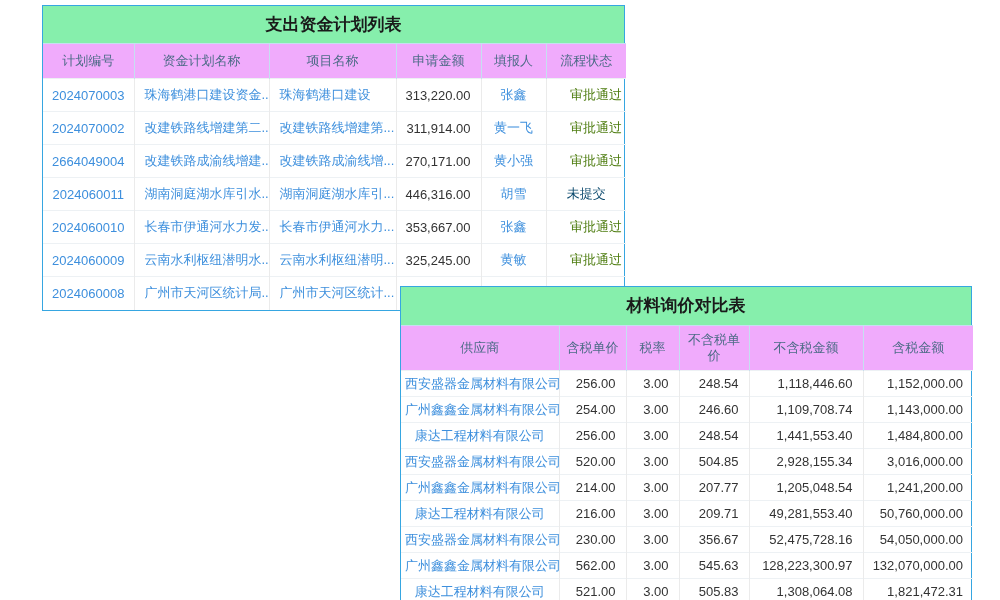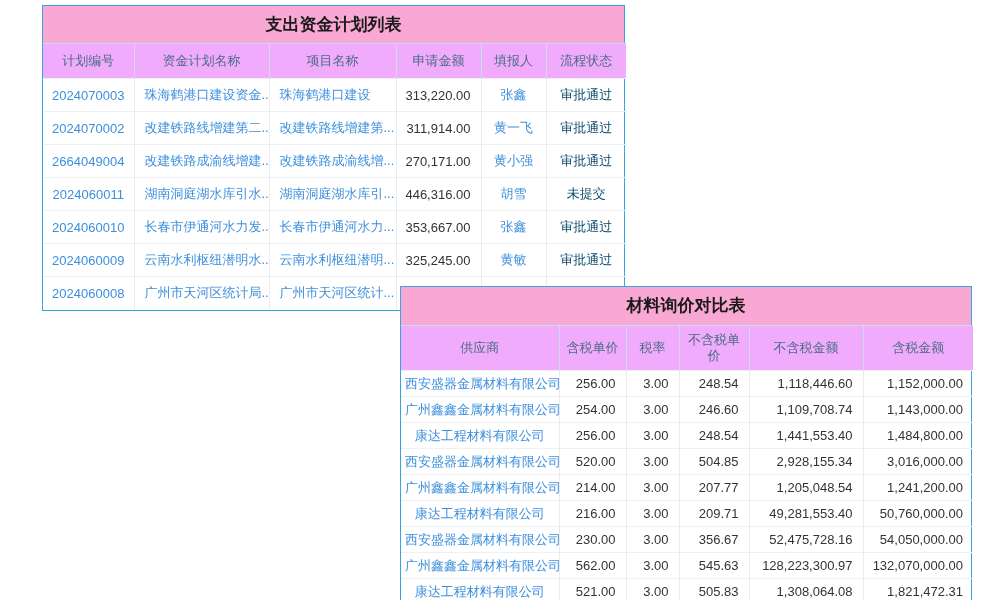--- a/index.html
+++ b/index.html
@@ -5,21 +5,21 @@
   * { margin:0; padding:0; box-sizing:border-box; }
   html,body { width:1000px; height:600px; background:#ffffff; overflow:hidden;
               font-family:"Liberation Sans", sans-serif; }
   .stage { position:relative; width:1000px; height:600px; background:#fff; }
 
   .card { position:absolute; background:#ffffff; border:1px solid #36a6e1; }
   .card1 { left:42px; top:5px;  width:583px; z-index:1; }
   .card2 { left:400px; top:286px; width:572px; z-index:2; }
 
   .card-title { text-align:center; font-weight:bold; font-size:17px; color:#1a1a1a;
-                background:#f9a8d4; }
+                background:#86efac; }
   .card1 .card-title { height:37px; line-height:37px; }
   .card2 .card-title { height:38px; line-height:38px; }
 
   table { width:100%; border-collapse:collapse; table-layout:fixed; }
 
   thead th { background:#f0abfc; color:#4c6b86; font-weight:normal; font-size:13px;
              text-align:center; vertical-align:middle; line-height:1.25;
              border-top:1px solid #c6dff0; border-right:1px solid #c6dff0; padding:0 4px; }
   thead th:last-child { border-right:none; }
   .t1 thead tr { height:35px; }
@@ -28,21 +28,21 @@
   tbody td { font-size:13px; color:#3d8fdd; text-align:center; vertical-align:middle;
              border-top:1px solid #edf1f4; border-right:1px solid #ebebeb;
              white-space:nowrap; overflow:hidden; text-overflow:clip; padding:0 4px; }
   tbody td:last-child { border-right:none; }
   .t1 tbody tr { height:33px; }
   .t2 tbody tr { height:26px; }
 
   td.txt-left { text-align:left; padding-left:10px; }
   td.num { color:#333333; text-align:right; padding-right:10px; }
   td.status { font-size:13px; }
-  td.status.approved { color:#0c4a6e; }
+  td.status.approved { color:#4d7c0f;text-align:right; }
   td.status.unsubmitted { color:#0c4a6e; }
 </style>
 </head>
 <body>
 
 <div class="stage">
 
   <div class="card card1">
     <div class="card-title">支出资金计划列表</div>
     <table class="t1">

